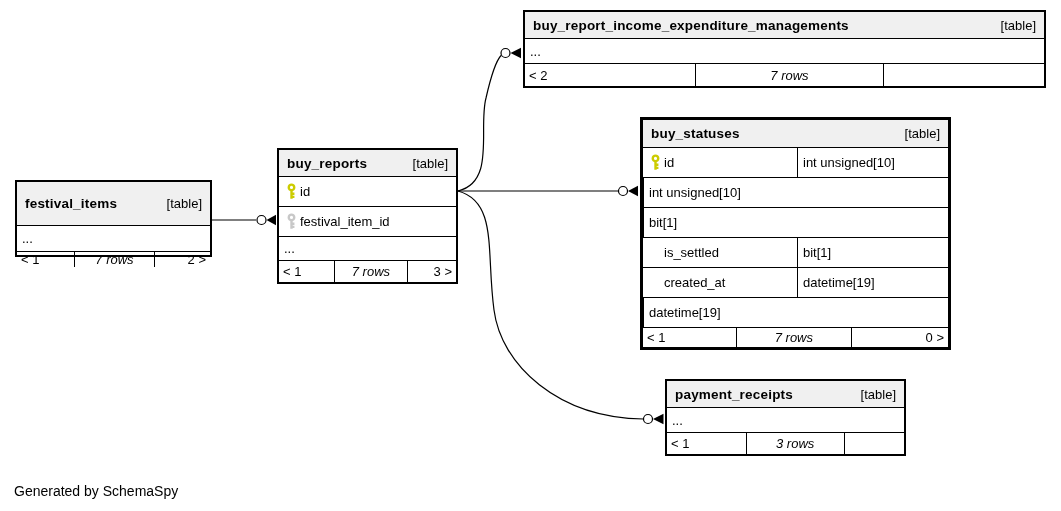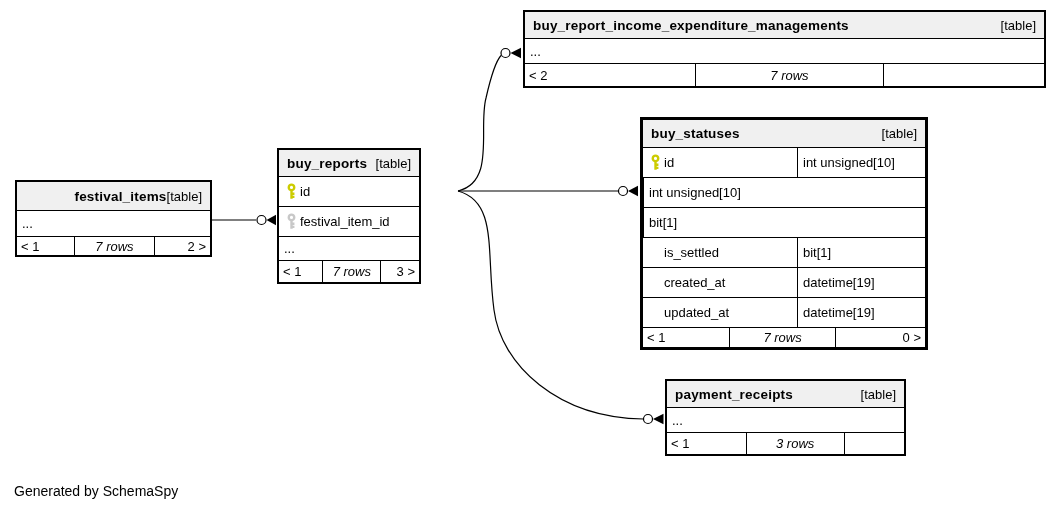--- a/index.html
+++ b/index.html
@@ -36,26 +36,26 @@
   .fl { padding-left:4px; justify-content:flex-start; }
   .fc { justify-content:center;font-style:italic; }
   .fr { padding-right:4px; justify-content:flex-end; border-left:1px solid var(--border,#000); }
   .fc { border-left:1px solid var(--border,#000); }
 
   
   .t-top      { left:523px; top:10px;  width:523px; height:78px; }
   .t-top      .thead { height:26px; } .t-top .ellipsisrow { height:24px; }
   .t-top      .tfoot { grid-template-columns:171fr 190fr 162fr; }
   .t-festival { left:15px;  top:180px; width:197px; height:77px; }
-  .t-festival .thead { height:28px;justify-content:flex-end; } .t-festival .ellipsisrow { height:25px; }
+  .t-festival .thead { height:43px; } .t-festival .ellipsisrow { height:25px; }
   .t-festival .tfoot { grid-template-columns:58fr 82fr 57fr; }
-  .t-buyrep   { left:277px; top:148px; width:144px; height:136px; }
+  .t-buyrep   { left:277px; top:148px; width:181px; height:136px; }
   .t-buyrep   .thead { height:26px; } .t-buyrep .colrow { height:29px; } .t-buyrep .ellipsisrow { height:23px; }
   .t-buyrep   .tfoot { grid-template-columns:56fr 75fr 50fr; }
-  .t-statuses { left:640px; top:117px; width:288px; height:233px; }
+  .t-statuses { left:640px; top:117px; width:311px; height:233px; }
   .t-statuses .thead { height:27px; } .t-statuses .colrow { height:29px; }
   .t-statuses .tfoot { grid-template-columns:88fr 108fr 92fr; }
   .t-statuses .typed { grid-template-columns:154px 1fr; width:100%; height:100%; }
   .t-payment  { left:665px; top:379px; width:241px; height:77px; }
   .t-payment  .thead { height:26px; } .t-payment .ellipsisrow { height:24px; }
   .t-payment  .tfoot { grid-template-columns:77fr 96fr 59fr; }
 
   .key-icon { flex:0 0 auto; }
   .key-pk circle, .key-pk path { stroke:var(--pk-key,#cccc00); }
   .key-fk circle, .key-fk path { stroke:var(--fk-key,#c8c8c8); }
@@ -200,24 +200,20 @@
       <div class="typed">
         <span class="namecell">
             <span class="keyslot"></span>
           <span>created_at</span>
         </span>
         <span class="typecell">datetime[19]</span>
       </div>
     </div>
     <div class="trow colrow">
       <div class="typed">
-        <span class="namecell">
-            <span class="keyslot"></span>
-          <span>updated_at</span>
-        </span>
         <span class="typecell">datetime[19]</span>
       </div>
     </div>
     <div class="tfoot">
       <span class="fl">&lt; 1</span>
       <span class="fc">7 rows</span>
       <span class="fr">0 &gt;</span>
     </div>
   </div>
 

